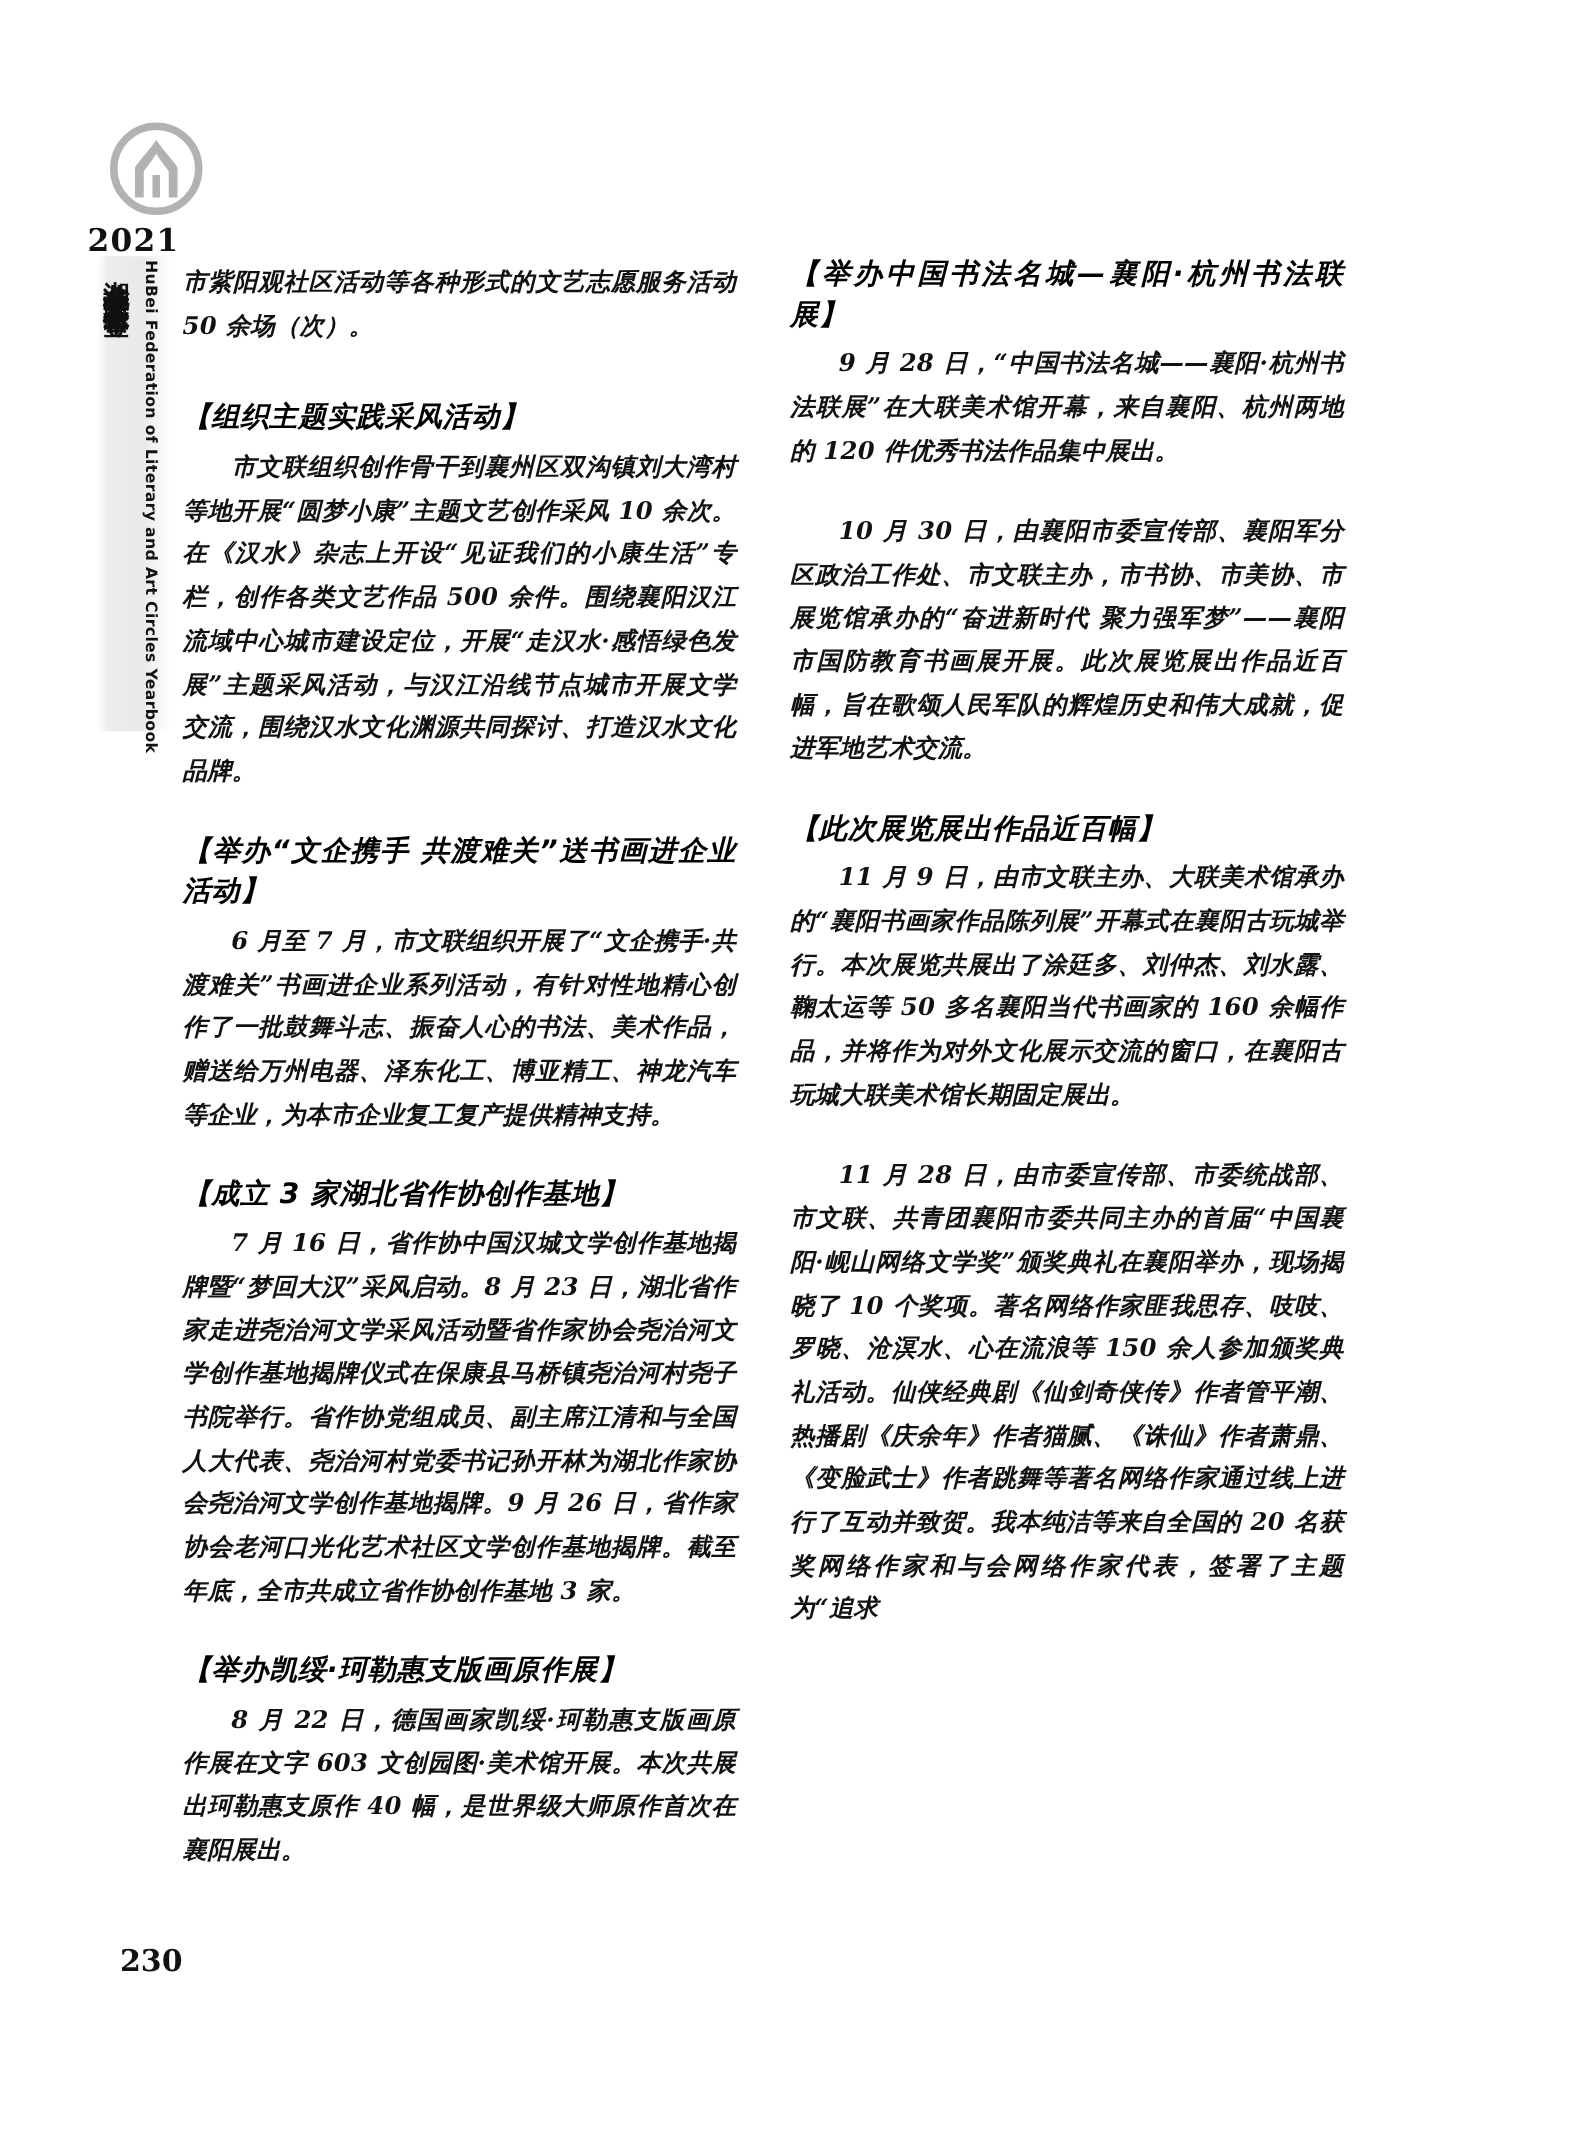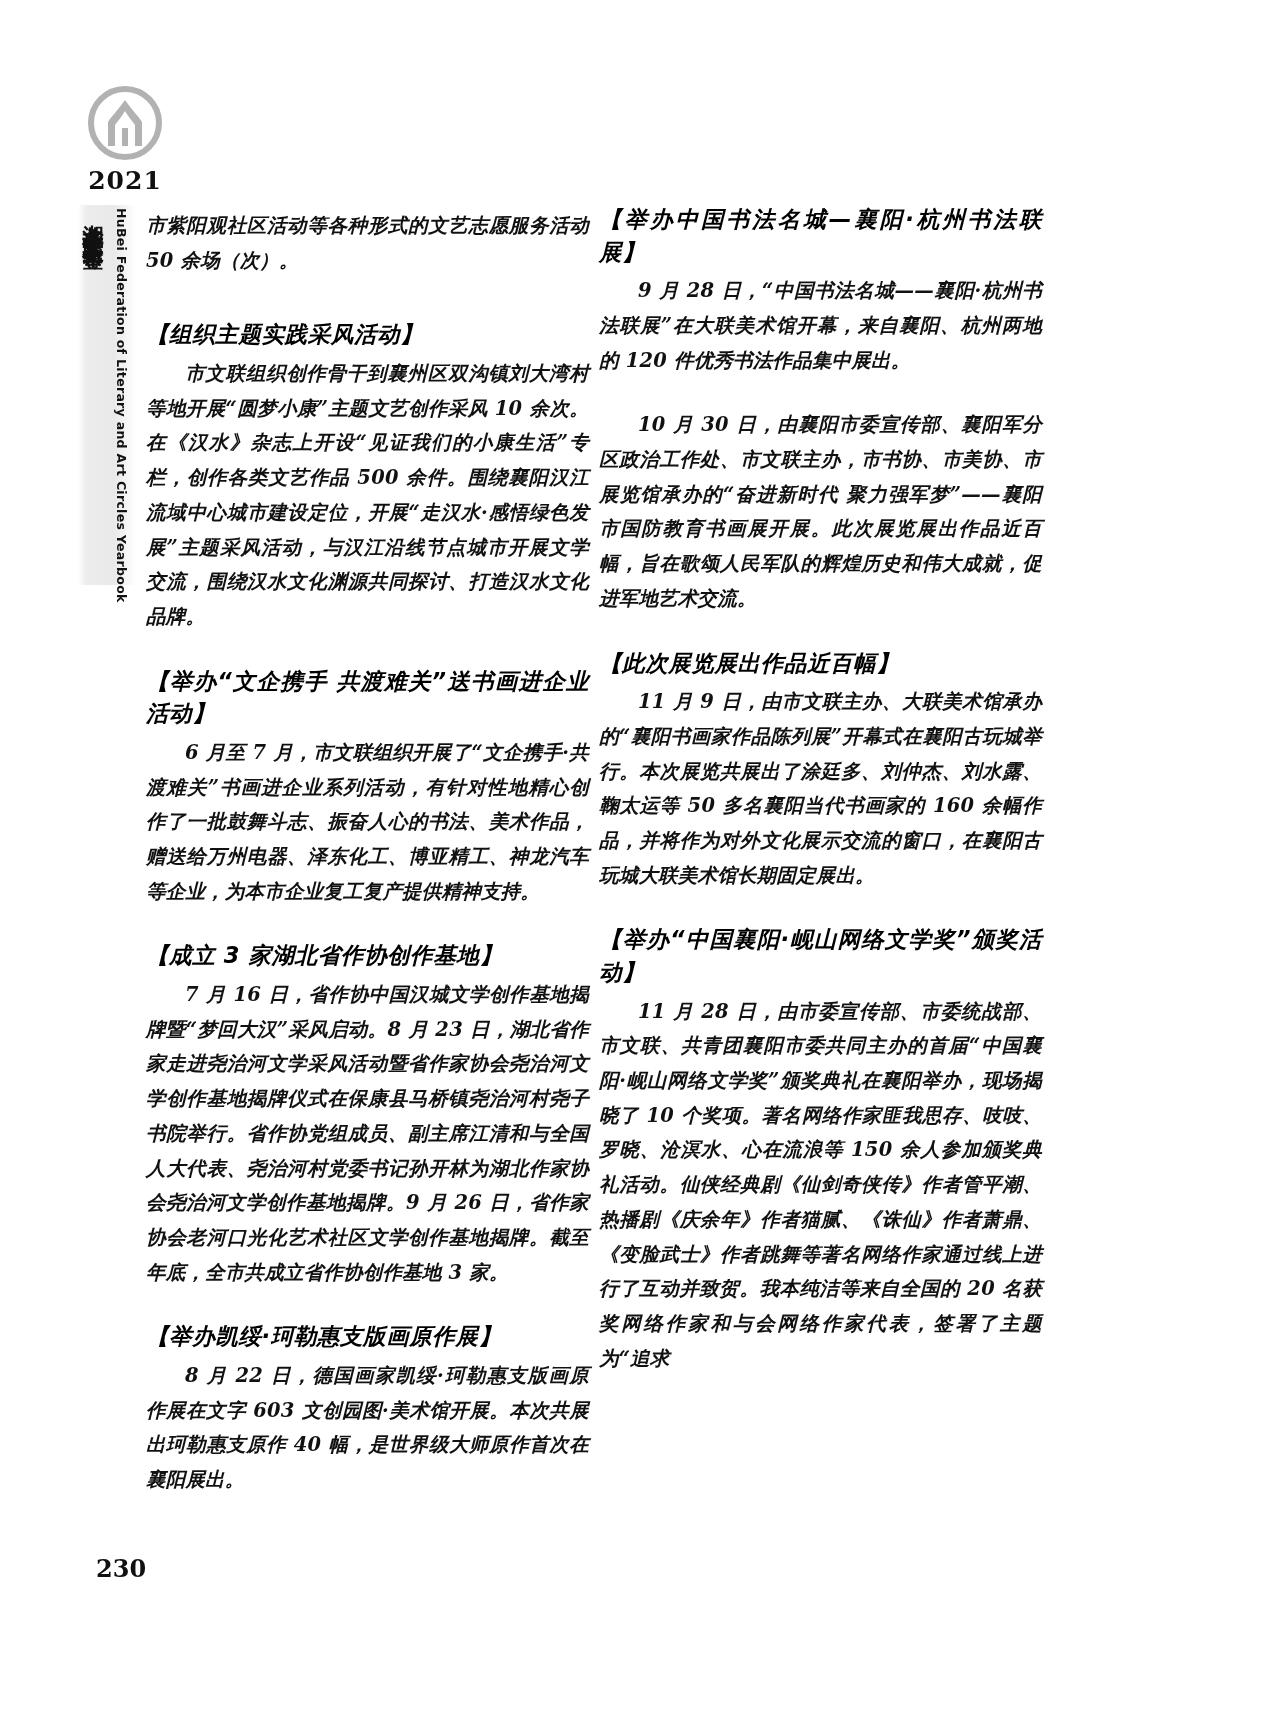--- a/index.html
+++ b/index.html
@@ -19,23 +19,23 @@
   .page {
     position: absolute;
     inset: 0;
     background: #ffffff;
   }
 
   
   .masthead {
     position: absolute;
     left: 70px;
-    top: 84px;
+    top: 96px;
     width: 110px;
-    text-align: center;
+    text-align: left;
   }
   .emblem {
     width: 78px;
     height: 78px;
     margin: 0 auto;
     position: relative;
   }
   .emblem svg { display: block; }
   .year {
     margin-top: 4px;
@@ -82,21 +82,21 @@
   }
 
   
   .col {
     position: absolute;
     top: 203px;
     width: 443px;
     font-style: italic;
   }
   .col-left  { left: 146px; }
-  .col-right { left: 599px; }
+  .col-right { left: 632px; }
 
   h2.sec-title {
     margin: 0;
     font-family: "DejaVu Sans", "Liberation Sans", sans-serif;
     font-weight: bold;
     font-size: 22.5px;
     line-height: 1.45;
     letter-spacing: 0.6px;
     color: #000;
     text-align: justify;
@@ -188,21 +188,20 @@
     <div class="sec">
       <p class="body">10 月 30 日，由襄阳市委宣传部、襄阳军分区政治工作处、市文联主办，市书协、市美协、市展览馆承办的“奋进新时代 聚力强军梦”——襄阳市国防教育书画展开展。此次展览展出作品近百幅，旨在歌颂人民军队的辉煌历史和伟大成就，促进军地艺术交流。</p>
     </div>
 
     <div class="sec">
       <h2 class="sec-title">【此次展览展出作品近百幅】</h2>
       <p class="body">11 月 9 日，由市文联主办、大联美术馆承办的“襄阳书画家作品陈列展”开幕式在襄阳古玩城举行。本次展览共展出了涂廷多、刘仲杰、刘水露、鞠太运等 50 多名襄阳当代书画家的 160 余幅作品，并将作为对外文化展示交流的窗口，在襄阳古玩城大联美术馆长期固定展出。</p>
     </div>
 
     <div class="sec">
-      <h2 class="sec-title">【举办“中国襄阳·岘山网络文学奖”颁奖活动】</h2>
       <p class="body">11 月 28 日，由市委宣传部、市委统战部、市文联、共青团襄阳市委共同主办的首届“中国襄阳·岘山网络文学奖”颁奖典礼在襄阳举办，现场揭晓了 10 个奖项。著名网络作家匪我思存、吱吱、罗晓、沧溟水、心在流浪等 150 余人参加颁奖典礼活动。仙侠经典剧《仙剑奇侠传》作者管平潮、热播剧《庆余年》作者猫腻、《诛仙》作者萧鼎、《变脸武士》作者跳舞等著名网络作家通过线上进行了互动并致贺。我本纯洁等来自全国的 20 名获奖网络作家和与会网络作家代表，签署了主题为“追求</p>
     </div>
 
   </div>
 
   <div class="page-number">230</div>
 
 </div>
 
 </body></html>

